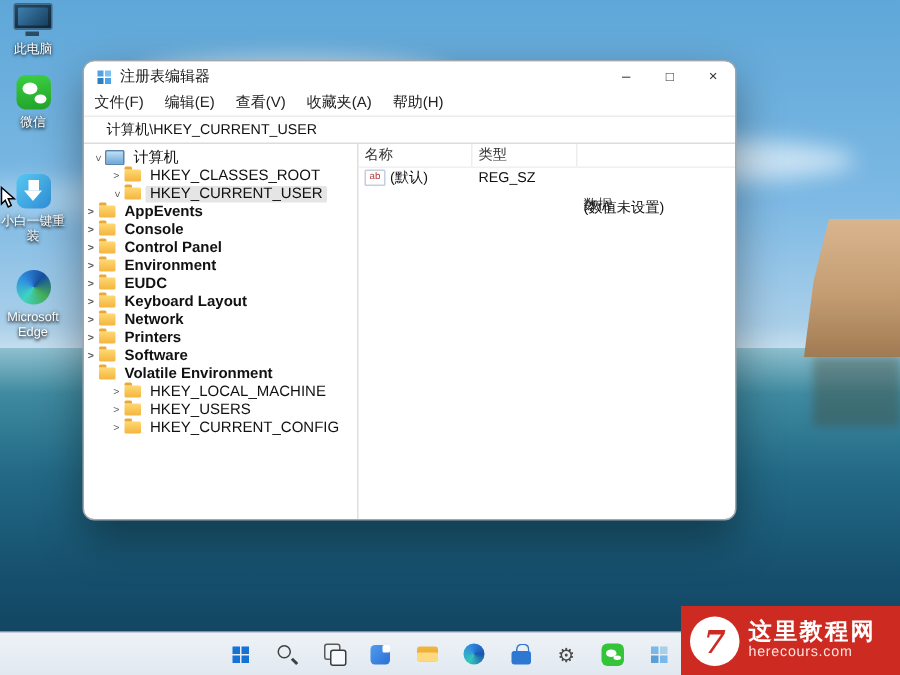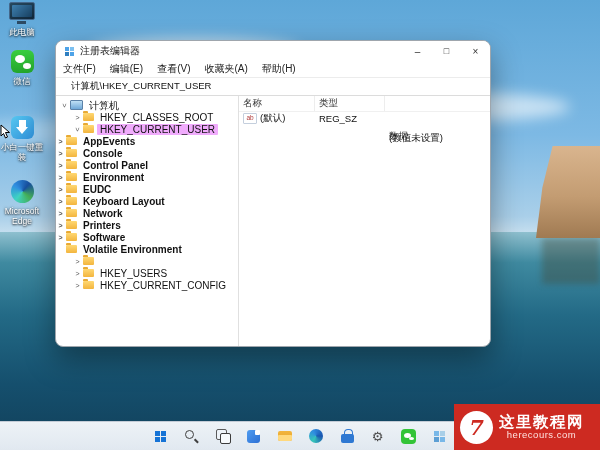--- a/index.html
+++ b/index.html
@@ -64,21 +64,21 @@
   .chev{display:inline-block;width:9px;min-width:9px;font-size:7px;color:#555;text-align:center;line-height:9px;}
   .chev::before{content:">";}
   .chev.open{transform:rotate(90deg);}
   .chev.none::before{content:"";}
   .fold{position:relative;display:inline-block;width:11px;height:8px;min-width:11px;
     background:linear-gradient(#ffd873,#f3b53e);border-radius:1px;margin:0 3px 0 1px;}
   .fold::before{content:"";position:absolute;top:-2px;left:0;width:5px;height:2px;background:#e8aa35;border-radius:1px 1px 0 0;}
   .comp{position:relative;display:inline-block;width:11px;height:8px;min-width:11px;
     background:linear-gradient(#bfe0f5,#6fa8d8);border:1px solid #5b82a8;border-radius:1px;margin:0 3px 0 1px;}
   .tlabel{font-size:10px;color:#111;padding:0 3px;line-height:11px;border-radius:1px;}
-  .tlabel.sel{background:#f0abfc;}
+  .tlabel.sel{background:#e5e5e5;}
   .list{flex:1 1 auto;display:flex;flex-direction:column;overflow:hidden;}
   .lheader{display:flex;height:15px;flex:0 0 auto;border-bottom:1px solid #f0f0f0;color:#333;font-size:9.5px;}
   .lh{display:flex;align-items:center;padding:0 4px;border-right:1px solid #ededed;box-sizing:border-box;}
   .c-name{width:76px;flex:0 0 auto;} .c-type{width:70px;flex:0 0 auto;} .c-data{flex:1 1 auto;margin-top:40px;}
   .lrow{display:flex;height:13px;align-items:center;font-size:9.5px;color:#111;}
   .lc{display:flex;align-items:center;padding:0 4px;box-sizing:border-box;white-space:nowrap;overflow:hidden;}
   .abico{display:inline-flex;align-items:center;justify-content:center;width:12px;height:9px;min-width:12px;
     border:1px solid #c4cfdd;background:#fff;margin-right:3px;border-radius:1px;}
   .abico i{font-style:normal;font-size:6.5px;color:#b03a3a;line-height:1;}
 
@@ -108,21 +108,21 @@
   .tb-regedit::before{content:"";width:5px;height:5px;background:#79b8e8;
     box-shadow:6px 0 #a8cfe8,0 6px #5d9fd4,6px 6px #79b8e8;transform:translate(-3px,-3px);}
 
   
   .watermark{position:absolute;right:0;bottom:0;width:146px;height:46px;background:#cd2a21;z-index:50;
     display:flex;align-items:center;padding:0 6px;box-sizing:border-box;gap:6px;}
   .wm-logo{width:33px;height:33px;min-width:33px;border-radius:50%;background:#fff;display:flex;align-items:center;justify-content:center;
     color:#cd2a21;font-weight:bold;font-size:21px;font-family:"DejaVu Serif",serif;font-style:italic;}
   .wm-text{display:flex;flex-direction:column;line-height:1.15;}
   .wm-l1{color:#fff;font-weight:bold;font-size:15.5px;letter-spacing:1.5px;white-space:nowrap;}
-  .wm-l2{color:#ffe3e0;font-size:9.5px;letter-spacing:.5px;text-align:center;}
+  .wm-l2{color:#ffe3e0;font-size:9.5px;letter-spacing:.5px;}
 </style>
 </head>
 <body>
 
 <div class="desktop">
 
   <div class="sky"></div>
   <div class="cloud c1"></div>
   <div class="cloud c2"></div>
   <div class="cloud c3"></div>
@@ -236,20 +236,21 @@
           <span class="tlabel">Software</span>
         </div>
         <div class="trow lvl2">
           <span class="chev none"></span>
           <span class="fold"></span>
           <span class="tlabel">Volatile Environment</span>
         </div>
         <div class="trow lvl1">
           <span class="chev"></span>
           <span class="fold"></span>
+          <span class="tlabel">HKEY_LOCAL_MACHINE</span>
         </div>
         <div class="trow lvl1">
           <span class="chev"></span>
           <span class="fold"></span>
           <span class="tlabel">HKEY_USERS</span>
         </div>
         <div class="trow lvl1">
           <span class="chev"></span>
           <span class="fold"></span>
           <span class="tlabel">HKEY_CURRENT_CONFIG</span>

